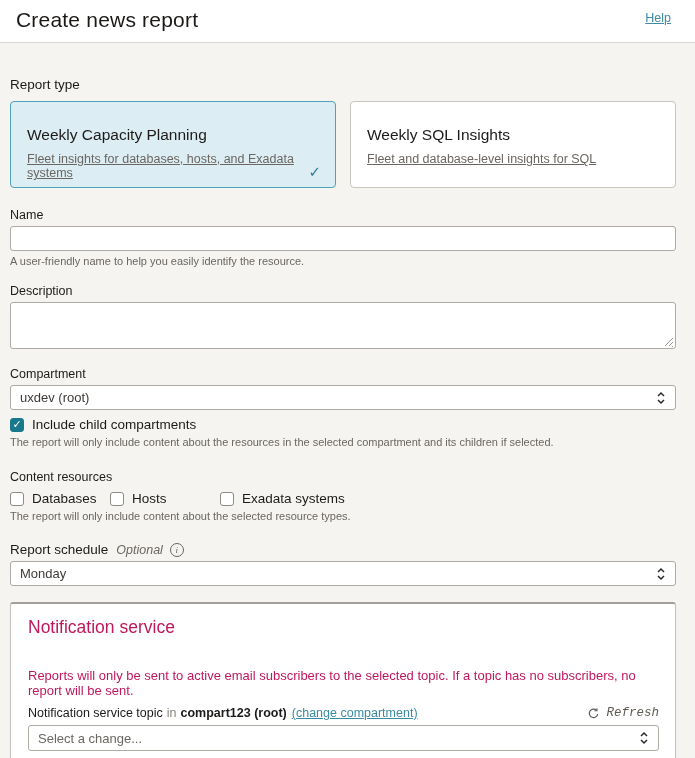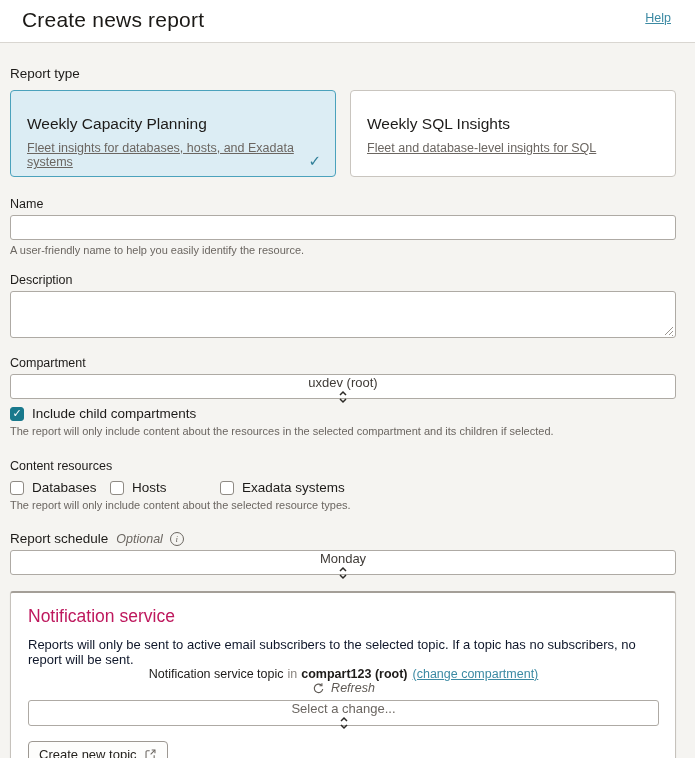--- a/index.html
+++ b/index.html
@@ -8,30 +8,30 @@
     font-family:"Liberation Sans","DejaVu Sans",sans-serif;
     background:#f5f4f1;
     color:#1d1b19;
     overflow:hidden;
   }
   
   .header {
     height:43px; background:#ffffff;
     border-bottom:1px solid #d9d6d1;
     display:flex; align-items:flex-start; justify-content:space-between;
-    padding:8px 24px 0 22px;
+    padding:8px 24px 0 16px;
   }
   .page-title { font-size:21px; font-weight:400; color:#1b1916; letter-spacing:.2px; }
   .help-link {
     font-size:12.5px; color:#3c8aa3; text-decoration:underline; cursor:pointer; margin-top:3px;
   }
   
   .content { padding:0 19px 0 10px; }
   .section-label { font-size:13.5px; color:#1d1b19; }
-  .rt-label { padding-top:23px; }
+  .rt-label { padding-top:34px; }
   .cards { display:flex; gap:14px; margin-top:9px; }
   .card {
     flex:1; height:87px; background:#ffffff;
     border:1px solid #c9c5bf; border-radius:4px;
     padding:24px 16px; position:relative; cursor:pointer;
   }
   .card.selected { background:#dcedf4; border:1px solid #4ba2bc; }
   .card-title { font-size:15.5px; color:#1d1b19; }
   .card-desc { font-size:12.5px; color:#6b6661; margin-top:8px;text-decoration:underline; }
   .card-check {
@@ -52,21 +52,21 @@
   .textarea {
     display:block; width:100%; height:47px; resize:none;
     border:1px solid #aeaaa4; border-radius:3px; background:#ffffff;
     font-family:inherit; font-size:13px; padding:5px 9px; outline:none;
   }
   .resize-handle { position:absolute; right:2px; bottom:2px; width:10px; height:10px; }
   .select-box {
     margin-top:4px; height:25px; background:#ffffff;
     border:1px solid #aeaaa4; border-radius:3px;
     display:flex; align-items:center; justify-content:space-between;
-    padding:0 9px; font-size:13px; color:#44403b; cursor:pointer;flex-direction:column;
+    padding:0 9px; font-size:13px; color:#44403b; cursor:pointer;
   }
   .select-value { color:#3f3b37; }
   .select-placeholder { color:#6b6661; }
   .chevron-updown { width:10px; height:14px; flex:none; }
   
   .checkbox-row { display:flex; align-items:center; margin-top:7px; }
   .checkbox {
     width:14px; height:14px; border-radius:3px; background:#ffffff;
     border:1px solid #8f8a84; display:inline-flex; align-items:center; justify-content:center;
     flex:none; cursor:pointer;
@@ -90,29 +90,29 @@
     font-family:"Liberation Serif",serif;
   }
   
   .panel {
     margin-top:16px; background:#ffffff;
     border:1px solid #c6c2bc; border-top:2px solid #a49f98; border-radius:3px;
     box-shadow:0 1px 2px rgba(0,0,0,0.07);
     padding:13px 16px 16px 17px;
   }
   .panel-title { font-size:17.5px; font-weight:400; color:#be185d; }
-  .panel-desc { font-size:13px; color:#0f172a; margin-top:10px; }
-  .topic-row { margin-top:0; display:flex; align-items:center; justify-content:space-between;flex-direction:column; }
+  .panel-desc { font-size:13px; color:#be185d; margin-top:30px; }
+  .topic-row { margin-top:8px; display:flex; align-items:center; justify-content:space-between; }
   .topic-left { font-size:12.5px; color:#1d1b19; display:flex; align-items:baseline; flex-wrap:nowrap; }
   .topic-in { color:#8a857f; margin:0 4px; }
   .topic-compartment { font-weight:bold; }
   .change-link { color:#3c8aa3; text-decoration:underline; margin-left:5px; cursor:pointer; }
   .refresh { display:flex; align-items:center; cursor:pointer; }
   .refresh-icon { width:13px; height:13px; margin-right:6px; }
-  .refresh-label { font-size:12.5px; font-style:italic; color:#5f5a55; }
+  .refresh-label { font-size:12.5px; font-style:italic; color:#5f5a55;font-family:Liberation Mono, monospace; }
   .topic-select { height:26px; margin-top:5px; }
   .create-topic-btn {
     margin-top:15px; display:inline-flex; align-items:center;
     background:#fdfdfc; border:1px solid #9d9892; border-radius:4px;
     height:26px; padding:0 10px; font-size:13px; color:#26231f;
     font-family:inherit; cursor:pointer;
   }
   .external-icon { width:13px; height:13px; margin-left:7px; }
 </style>
 </head>

